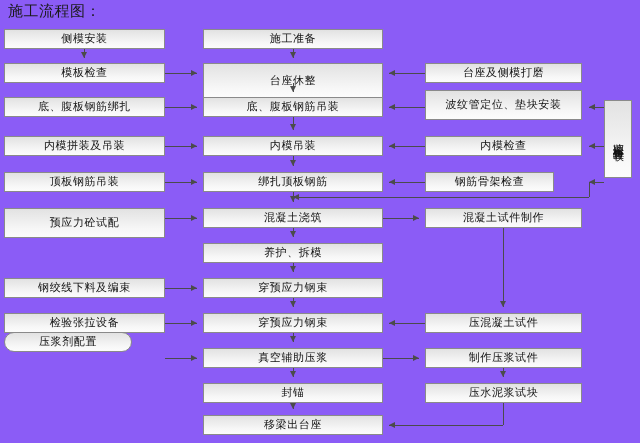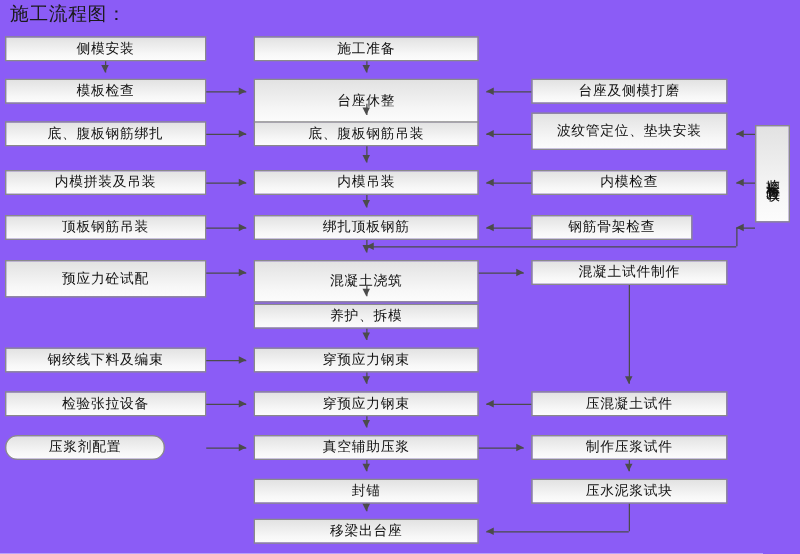--- a/index.html
+++ b/index.html
@@ -91,29 +91,29 @@
       <div class="node" style="left: 203px; top: 97px; width: 180px; height: 20px;">底、腹板钢筋吊装</div>
       <div class="node" style="left: 425px; top: 90px; width: 157px; height: 30px;">波纹管定位、垫块安装</div>
       <div class="node vertical" style="left: 604px; top: 100px; width: 28px; height: 78px;">监理检查验收</div>
       <div class="node" style="left: 4px; top: 136px; width: 161px; height: 20px;">内模拼装及吊装</div>
       <div class="node" style="left: 203px; top: 136px; width: 180px; height: 20px;">内模吊装</div>
       <div class="node" style="left: 425px; top: 136px; width: 157px; height: 20px;">内模检查</div>
       <div class="node" style="left: 4px; top: 172px; width: 161px; height: 20px;">顶板钢筋吊装</div>
       <div class="node" style="left: 203px; top: 172px; width: 180px; height: 20px;">绑扎顶板钢筋</div>
       <div class="node" style="left: 425px; top: 172px; width: 129px; height: 20px;">钢筋骨架检查</div>
       <div class="node" style="left: 4px; top: 208px; width: 161px; height: 30px;">预应力砼试配</div>
-      <div class="node" style="left: 203px; top: 208px; width: 180px; height: 34px;">混凝土浇筑</div>
+      <div class="node" style="left: 203px; top: 208px; width: 180px; height: 20px;">混凝土浇筑</div>
       <div class="node" style="left: 425px; top: 208px; width: 157px; height: 20px;">混凝土试件制作</div>
       <div class="node" style="left: 203px; top: 243px; width: 180px; height: 20px;">养护、拆模</div>
       <div class="node" style="left: 4px; top: 278px; width: 161px; height: 20px;">钢绞线下料及编束</div>
       <div class="node" style="left: 203px; top: 278px; width: 180px; height: 20px;">穿预应力钢束</div>
       <div class="node" style="left: 4px; top: 313px; width: 161px; height: 20px;">检验张拉设备</div>
       <div class="node" style="left: 203px; top: 313px; width: 180px; height: 20px;">穿预应力钢束</div>
       <div class="node" style="left: 425px; top: 313px; width: 157px; height: 20px;">压混凝土试件</div>
-      <div class="node" style="left: 4px; top: 348px; width: 128px; height: 20px; border-radius: 10px;">压浆剂配置</div>
+      <div class="node" style="left: 4px; top: 332px; width: 128px; height: 20px; border-radius: 10px;">压浆剂配置</div>
       <div class="node" style="left: 203px; top: 348px; width: 180px; height: 20px;">真空辅助压浆</div>
       <div class="node" style="left: 425px; top: 348px; width: 157px; height: 20px;">制作压浆试件</div>
       <div class="node" style="left: 203px; top: 383px; width: 180px; height: 20px;">封锚</div>
       <div class="node" style="left: 425px; top: 383px; width: 157px; height: 20px;">压水泥浆试块</div>
       <div class="node" style="left: 203px; top: 415px; width: 180px; height: 20px;">移梁出台座</div>
     </div>
   <div id="edges-layer">
       <div class="edge v" style="left: 84px; top: 49px; height: 9px;"></div>
       <div class="arrow down" style="left: 80.5px; top: 52px;"></div>
       <div class="edge v" style="left: 293px; top: 49px; height: 9px;"></div>

